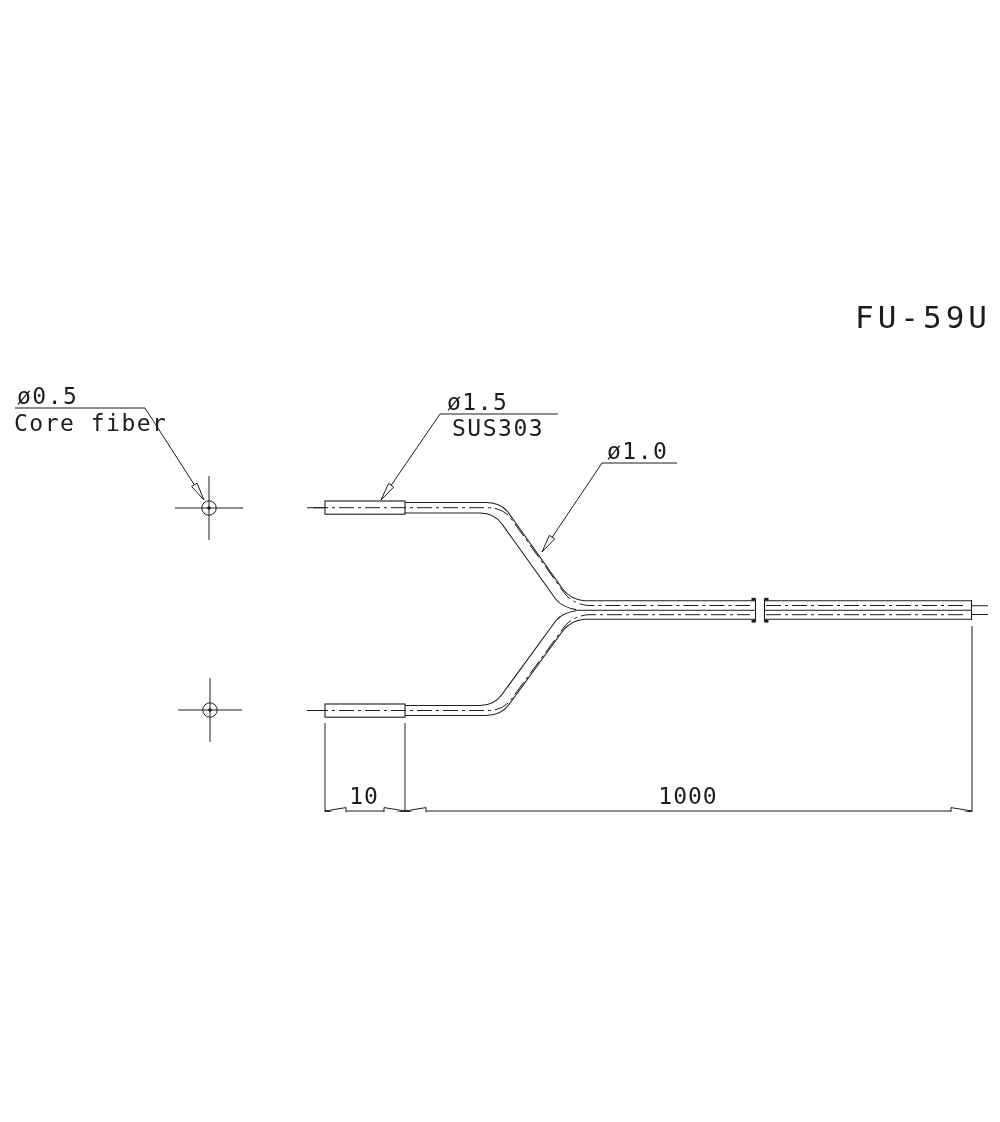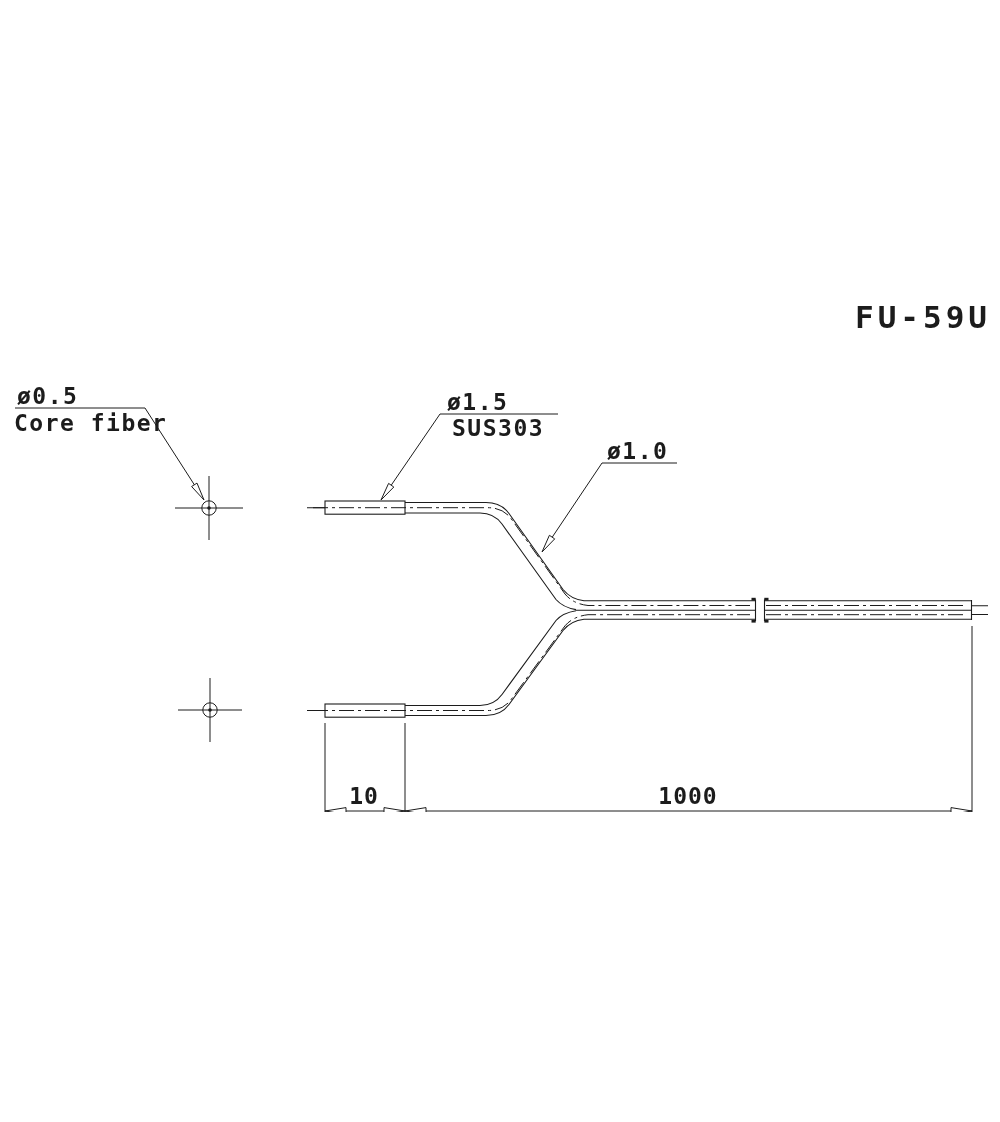--- a/index.html
+++ b/index.html
@@ -1,21 +1,20 @@
 <!DOCTYPE html>
 <html style="--line: #1c1c1c; --bg: #ffffff;"><head>
 <meta charset="utf-8">
 <style>
   :root { --line:#1c1c1c; --bg:#ffffff; }
   html,body { margin:0; padding:0; background:#fff; }
   .stage {
     position:relative; width:1000px; height:812px;
     background:var(--bg); overflow:hidden;
     font-family:"DejaVu Sans Mono","Liberation Mono",monospace;
-    font-weight:bold;
   }
   svg { display:block; }
   .ln  { fill:none; stroke:var(--line); stroke-width:1.1; stroke-linecap:butt; }
   .thin{ fill:none; stroke:var(--line); stroke-width:1; }
   .cl  { fill:none; stroke:var(--line); stroke-width:1; stroke-dasharray:15 4 3 4; }
   .arrow { fill:#ffffff; stroke:var(--line); stroke-width:1; stroke-linejoin:miter; }
   .cap { fill:var(--line); stroke:none; }
   .dot { fill:var(--line); stroke:none; }
   text { fill:var(--line); }
   .t-lbl { font-size:23px; letter-spacing:1.5px; font-family:"DejaVu Sans Mono","Liberation Mono",monospace; }

